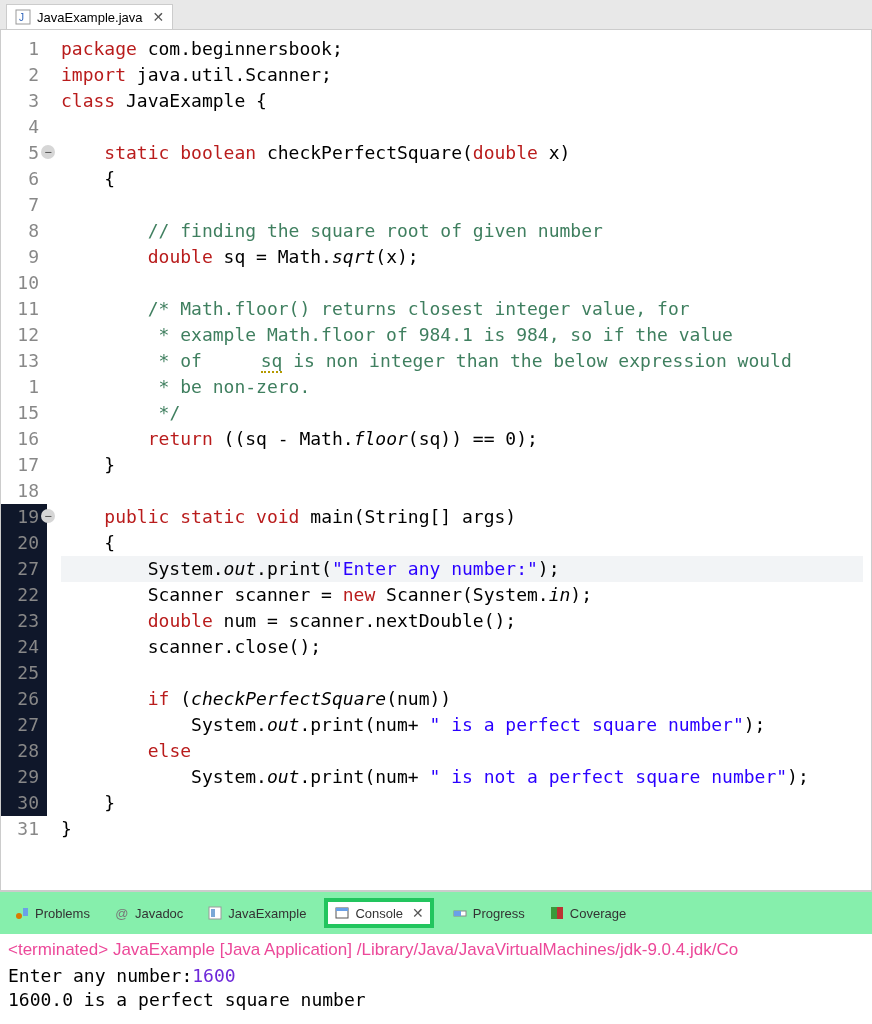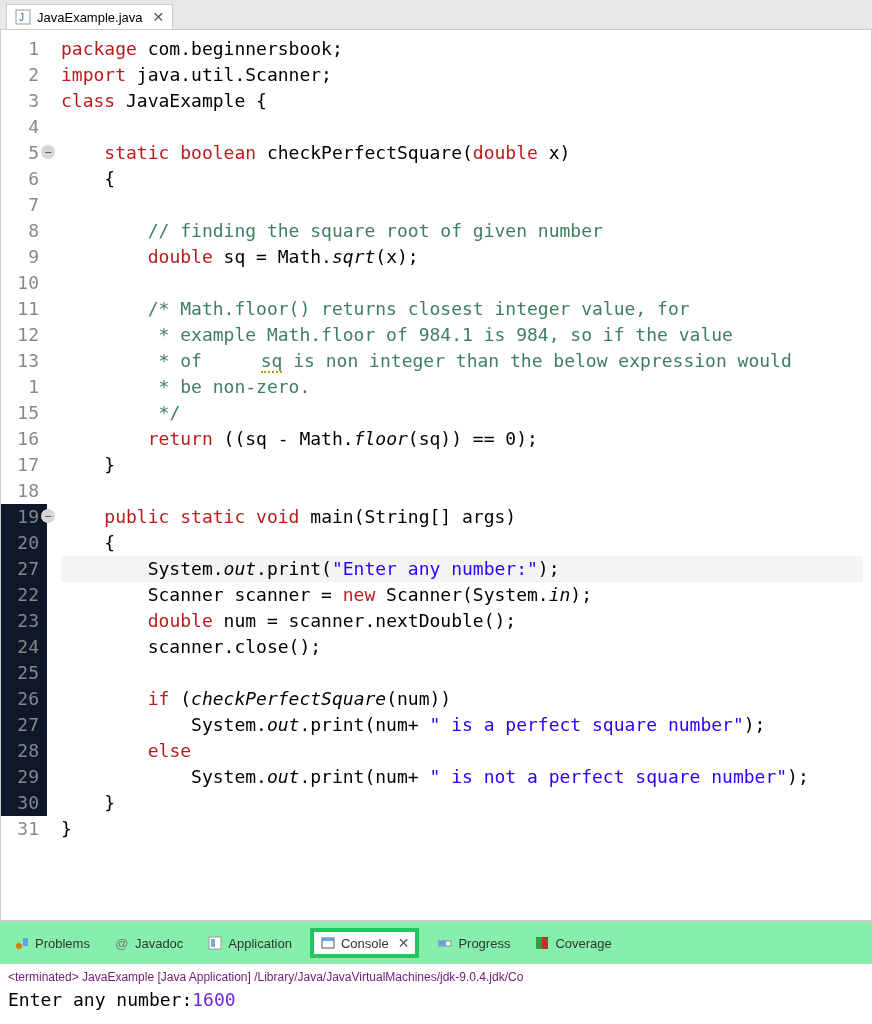--- a/index.html
+++ b/index.html
@@ -86,23 +86,23 @@
     gap: 12px;
     padding: 6px 8px;
     background: #86efac;
     border-top: 1px solid #ccc;
     font-size: 13px;
   }
   .v-tab { display: flex; align-items: center; gap: 5px; padding: 3px 6px; color: #333;}
   .v-tab.active { background: #fff; border: 4px solid #22c55e;}
   .vicon { width: 16px; height: 16px; display:inline-flex; align-items:center; justify-content:center;}
   .console-status {
-    font-size: 12px;
+    font-size: 17px;
     padding: 6px 16px 2px 8px;
-    color: #701a75;
+    color: #ec4899;
     white-space: nowrap;
     overflow: hidden;
   }
   .console-out {
     font-family: Menlo, Consolas, monospace;
     font-size: 18px;
     padding: 2px 8px 12px 8px;
     line-height: 24px;
   }
   .input-echo { color: #6d28d9; }
@@ -174,21 +174,21 @@
     <span class="vicon" style="color:#777;font-size:13px;">@</span>
     <span>Javadoc</span>
   </div>
   <div class="v-tab">
     <span class="vicon">
       <svg width="14" height="14">
           <rect x="1" y="1" width="12" height="12" fill="#fff" stroke="#999"></rect>
           <rect x="3" y="3" width="4" height="8" fill="#7ba8d6"></rect>
         </svg>
     </span>
-    <span>Application</span>
+    <span>JavaExample</span>
   </div>
   <div class="v-tab active">
     <span class="vicon">
       <svg width="14" height="14">
           <rect x="1" y="2" width="12" height="10" fill="#fff" stroke="#555"></rect>
           <rect x="1" y="2" width="12" height="3" fill="#6aa0e8"></rect>
         </svg>
     </span>
     <span>Console</span>
     <span class="close-x">✕</span>
@@ -210,13 +210,14 @@
         </svg>
     </span>
     <span>Coverage</span>
   </div>
 </div>
 
 <div class="console-status">&lt;terminated&gt; JavaExample [Java Application] /Library/Java/JavaVirtualMachines/jdk-9.0.4.jdk/Co</div>
 
 <div class="console-out">
   <span>Enter any number:</span><span class="input-echo">1600</span><br>
+  <span>1600.0 is a perfect square number</span>
 </div>
 
 </body></html>

